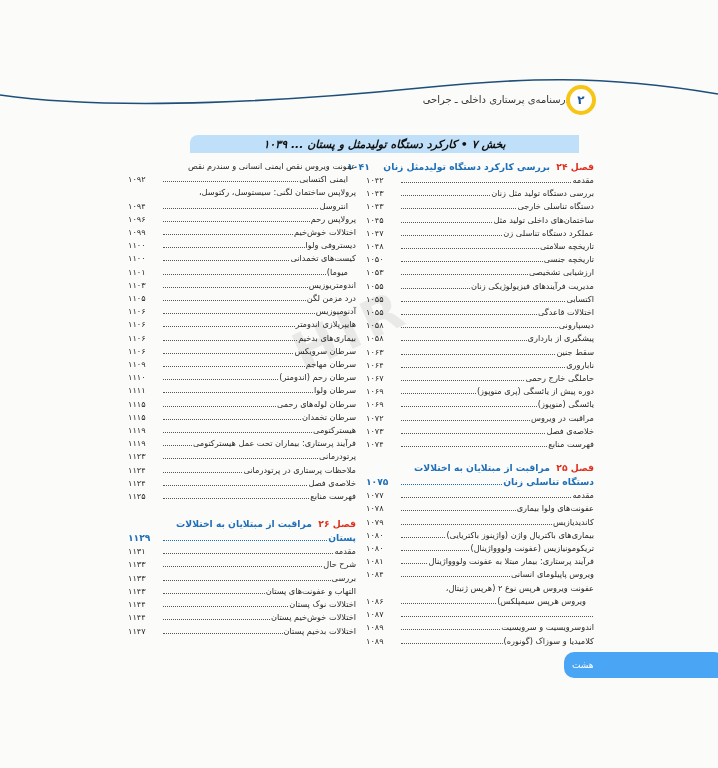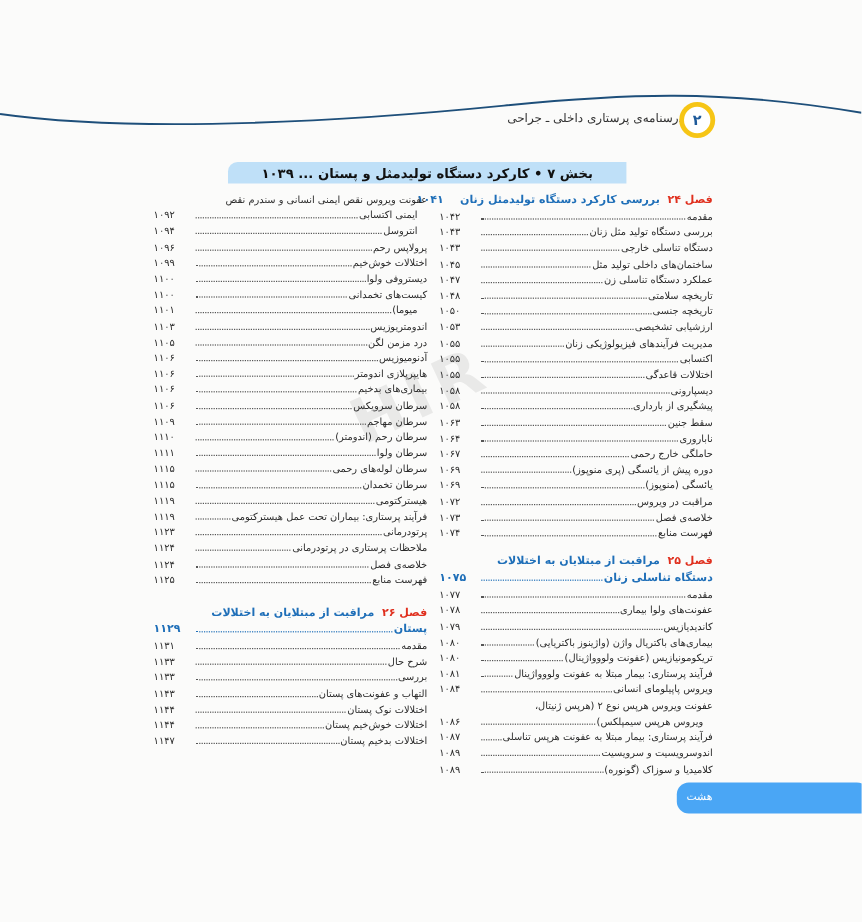--- a/index.html
+++ b/index.html
@@ -13,24 +13,24 @@
     }
     .page-badge {
       position: absolute; left: 566px; top: 85px; width: 30px; height: 30px; border-radius: 50%;
       background: #f6c515; display: flex; align-items: center; justify-content: center;
     }
     .page-badge .inner {
       width: 22px; height: 22px; border-radius: 50%; background: #fff; display: flex;
       align-items: center; justify-content: center; font-size: 12px; font-weight: bold; color: #1e5a9a;
     }
     .section-bar {
-      position: absolute; left: 190px; top: 135px; width: 332px; height: 18px;
+      position: absolute; left: 190px; top: 135px; width: 389px; height: 18px;
       background: #bfe0f8; border-radius: 8px 0 0 0; direction: rtl;
       display: flex; align-items: center; justify-content: center;
-      font-size: 11px; font-weight: bold; color: #111;
+      font-size: 11px; font-weight: bold; color: #111; font-style: italic;
     }
     .col { position: absolute; direction: rtl; font-size: 8.2px; line-height: 13.2px; }
     .col-right { left: 366px; top: 160px; width: 228px; }
     .col-left { left: 128px; top: 160px; width: 228px; }
     .chapter-title { color: #1f6fb8; font-weight: bold; font-size: 9.2px; line-height: 14px; }
     .chapter-title .num { color: #e0301e; }
     .row { display: flex; align-items: baseline; white-space: nowrap; }
     .row .label { flex: 0 0 auto; }
     .row .dots { flex: 1 1 auto; overflow: hidden; color: #444; border-bottom: 1px dotted #555; margin: 0 1px 3px 1px; height: 0; }
     .row .page { flex: 0 0 auto; direction: ltr; min-width: 34px; text-align: left; }
@@ -225,21 +225,20 @@
         <span class="dots"></span>
         <span class="page">۱۰۸۴</span>
       </div>
       <div class="plain"><span>عفونت ویروس هرپس نوع ۲ (هرپس ژنیتال،</span></div>
       <div class="row indent">
         <span class="label">ویروس هرپس سیمپلکس)</span>
         <span class="dots"></span>
         <span class="page">۱۰۸۶</span>
       </div>
       <div class="row">
-        <span class="label">فرآیند پرستاری: بیمار مبتلا به عفونت هرپس تناسلی</span>
         <span class="dots"></span>
         <span class="page">۱۰۸۷</span>
       </div>
       <div class="row">
         <span class="label">اندوسرویسیت و سرویسیت</span>
         <span class="dots"></span>
         <span class="page">۱۰۸۹</span>
       </div>
       <div class="row">
         <span class="label">کلامیدیا و سوزاک (گونوره)</span>
@@ -250,20 +249,21 @@
 </div>
 
 <div class="col col-left">
   <div id="left-list">
       <div class="plain"><span>عفونت ویروس نقص ایمنی انسانی و سندرم نقص</span></div>
       <div class="row indent">
         <span class="label">ایمنی اکتسابی</span>
         <span class="dots"></span>
         <span class="page">۱۰۹۲</span>
       </div>
+      <div class="plain"><span>پرولاپس ساختمان لگنی: سیستوسل، رکتوسل،</span></div>
       <div class="row indent">
         <span class="label">انتروسل</span>
         <span class="dots"></span>
         <span class="page">۱۰۹۴</span>
       </div>
       <div class="row">
         <span class="label">پرولاپس رحم</span>
         <span class="dots"></span>
         <span class="page">۱۰۹۶</span>
       </div>

